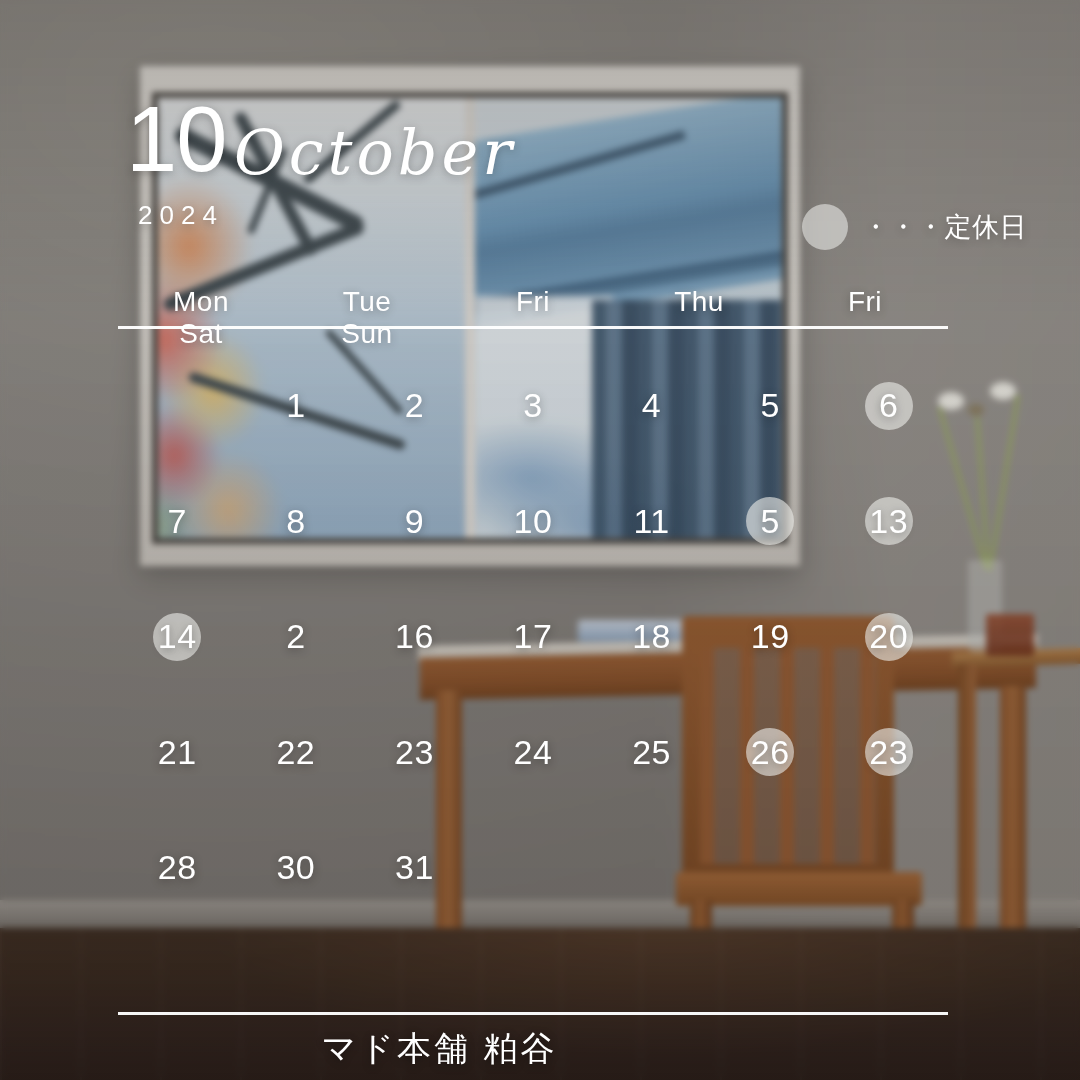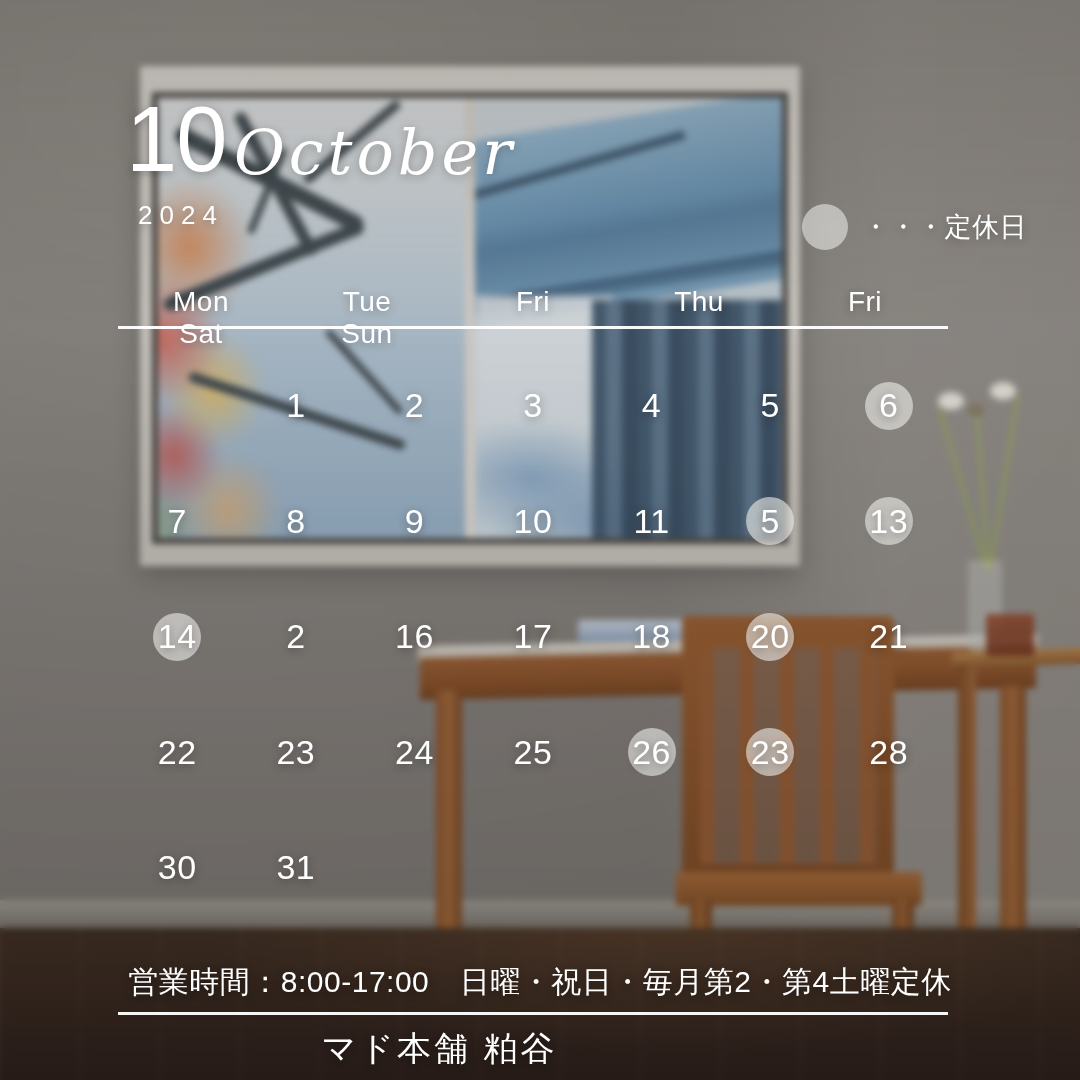--- a/index.html
+++ b/index.html
@@ -438,20 +438,23 @@
         <div class="cell">
           <span class="num">16</span>
         </div>
         <div class="cell">
           <span class="num">17</span>
         </div>
         <div class="cell">
           <span class="num">18</span>
         </div>
         <div class="cell">
+          <span class="num">19</span>
+        </div>
+        <div class="cell">
           <div class="mark"></div>
           <span class="num">20</span>
         </div>
         <div class="cell">
           <span class="num">21</span>
         </div>
         <div class="cell">
           <span class="num">22</span>
         </div>
         <div class="cell">
@@ -478,18 +481,17 @@
           <span class="num">30</span>
         </div>
         <div class="cell">
           <span class="num">31</span>
         </div>
         <div class="cell empty"></div>
         <div class="cell empty"></div>
         <div class="cell empty"></div>
       </div>
 
-    <div class="footer-hours">営業時間：8:00-17:00　日曜・祝日・毎月第2・第4土曜定休</div>
     <div class="rule-bottom"></div>
     <div class="footer-shop">マド本舗 粕谷</div>
 
   </div>
 </div>
 
 </body></html>

